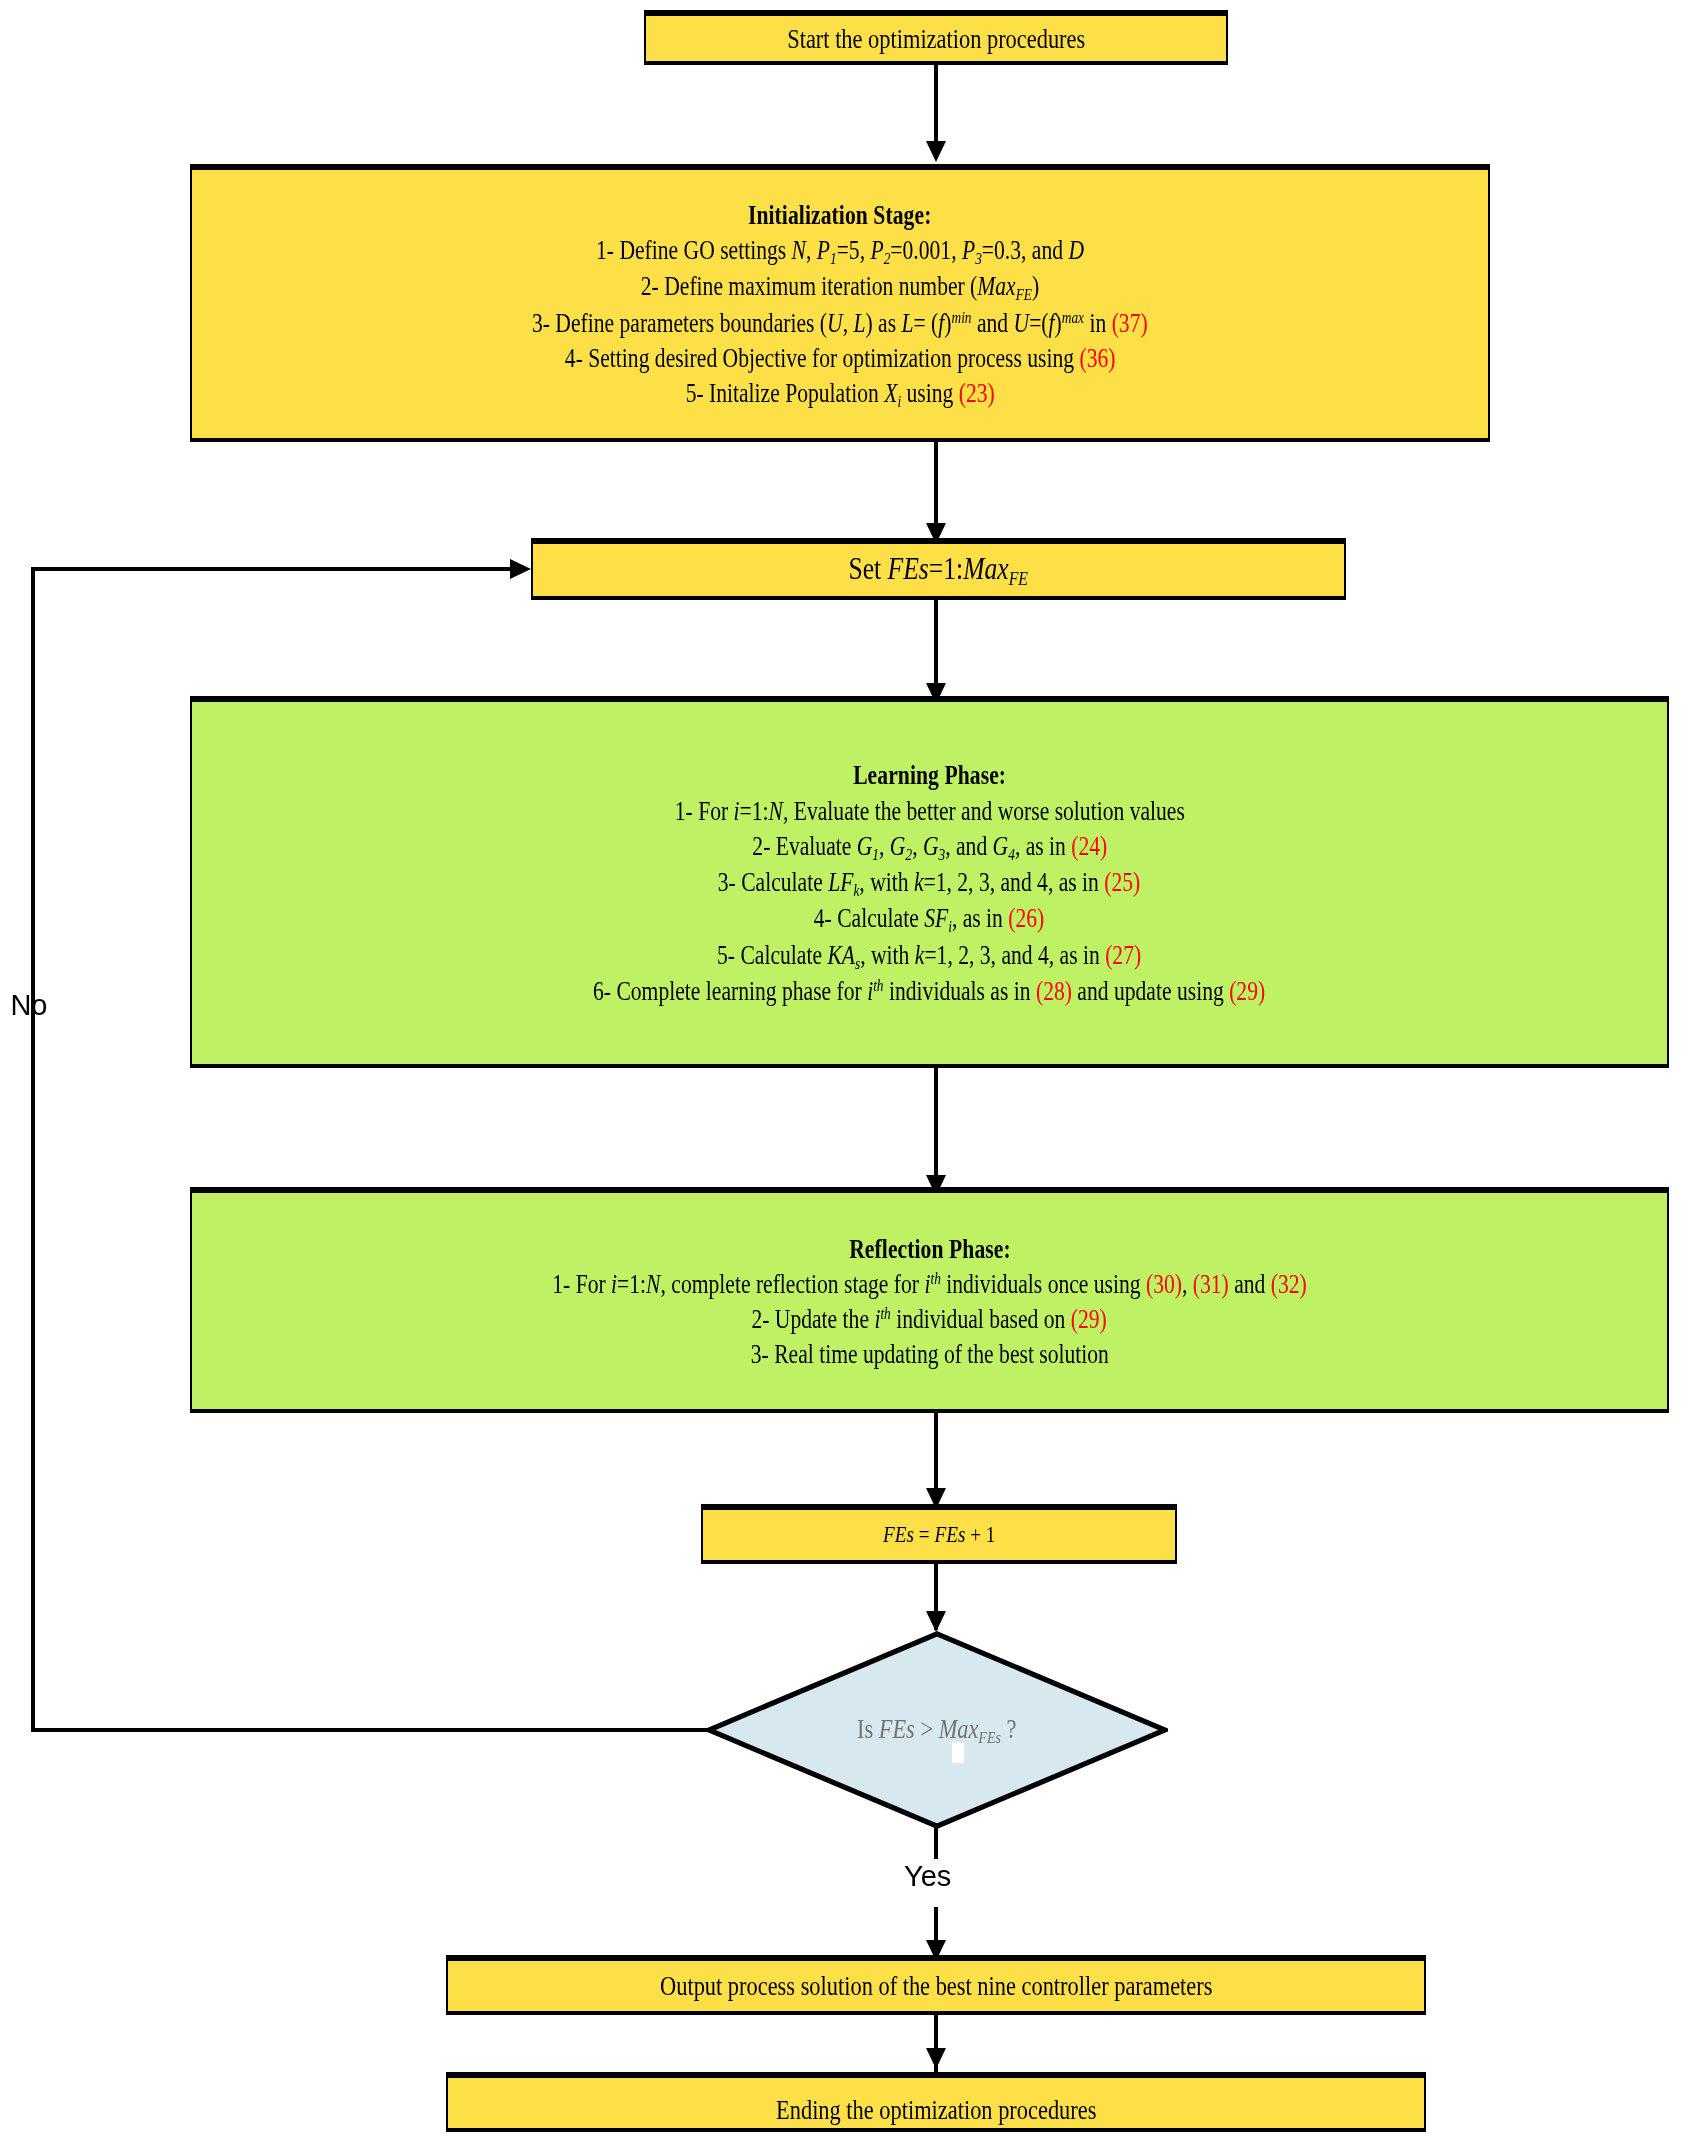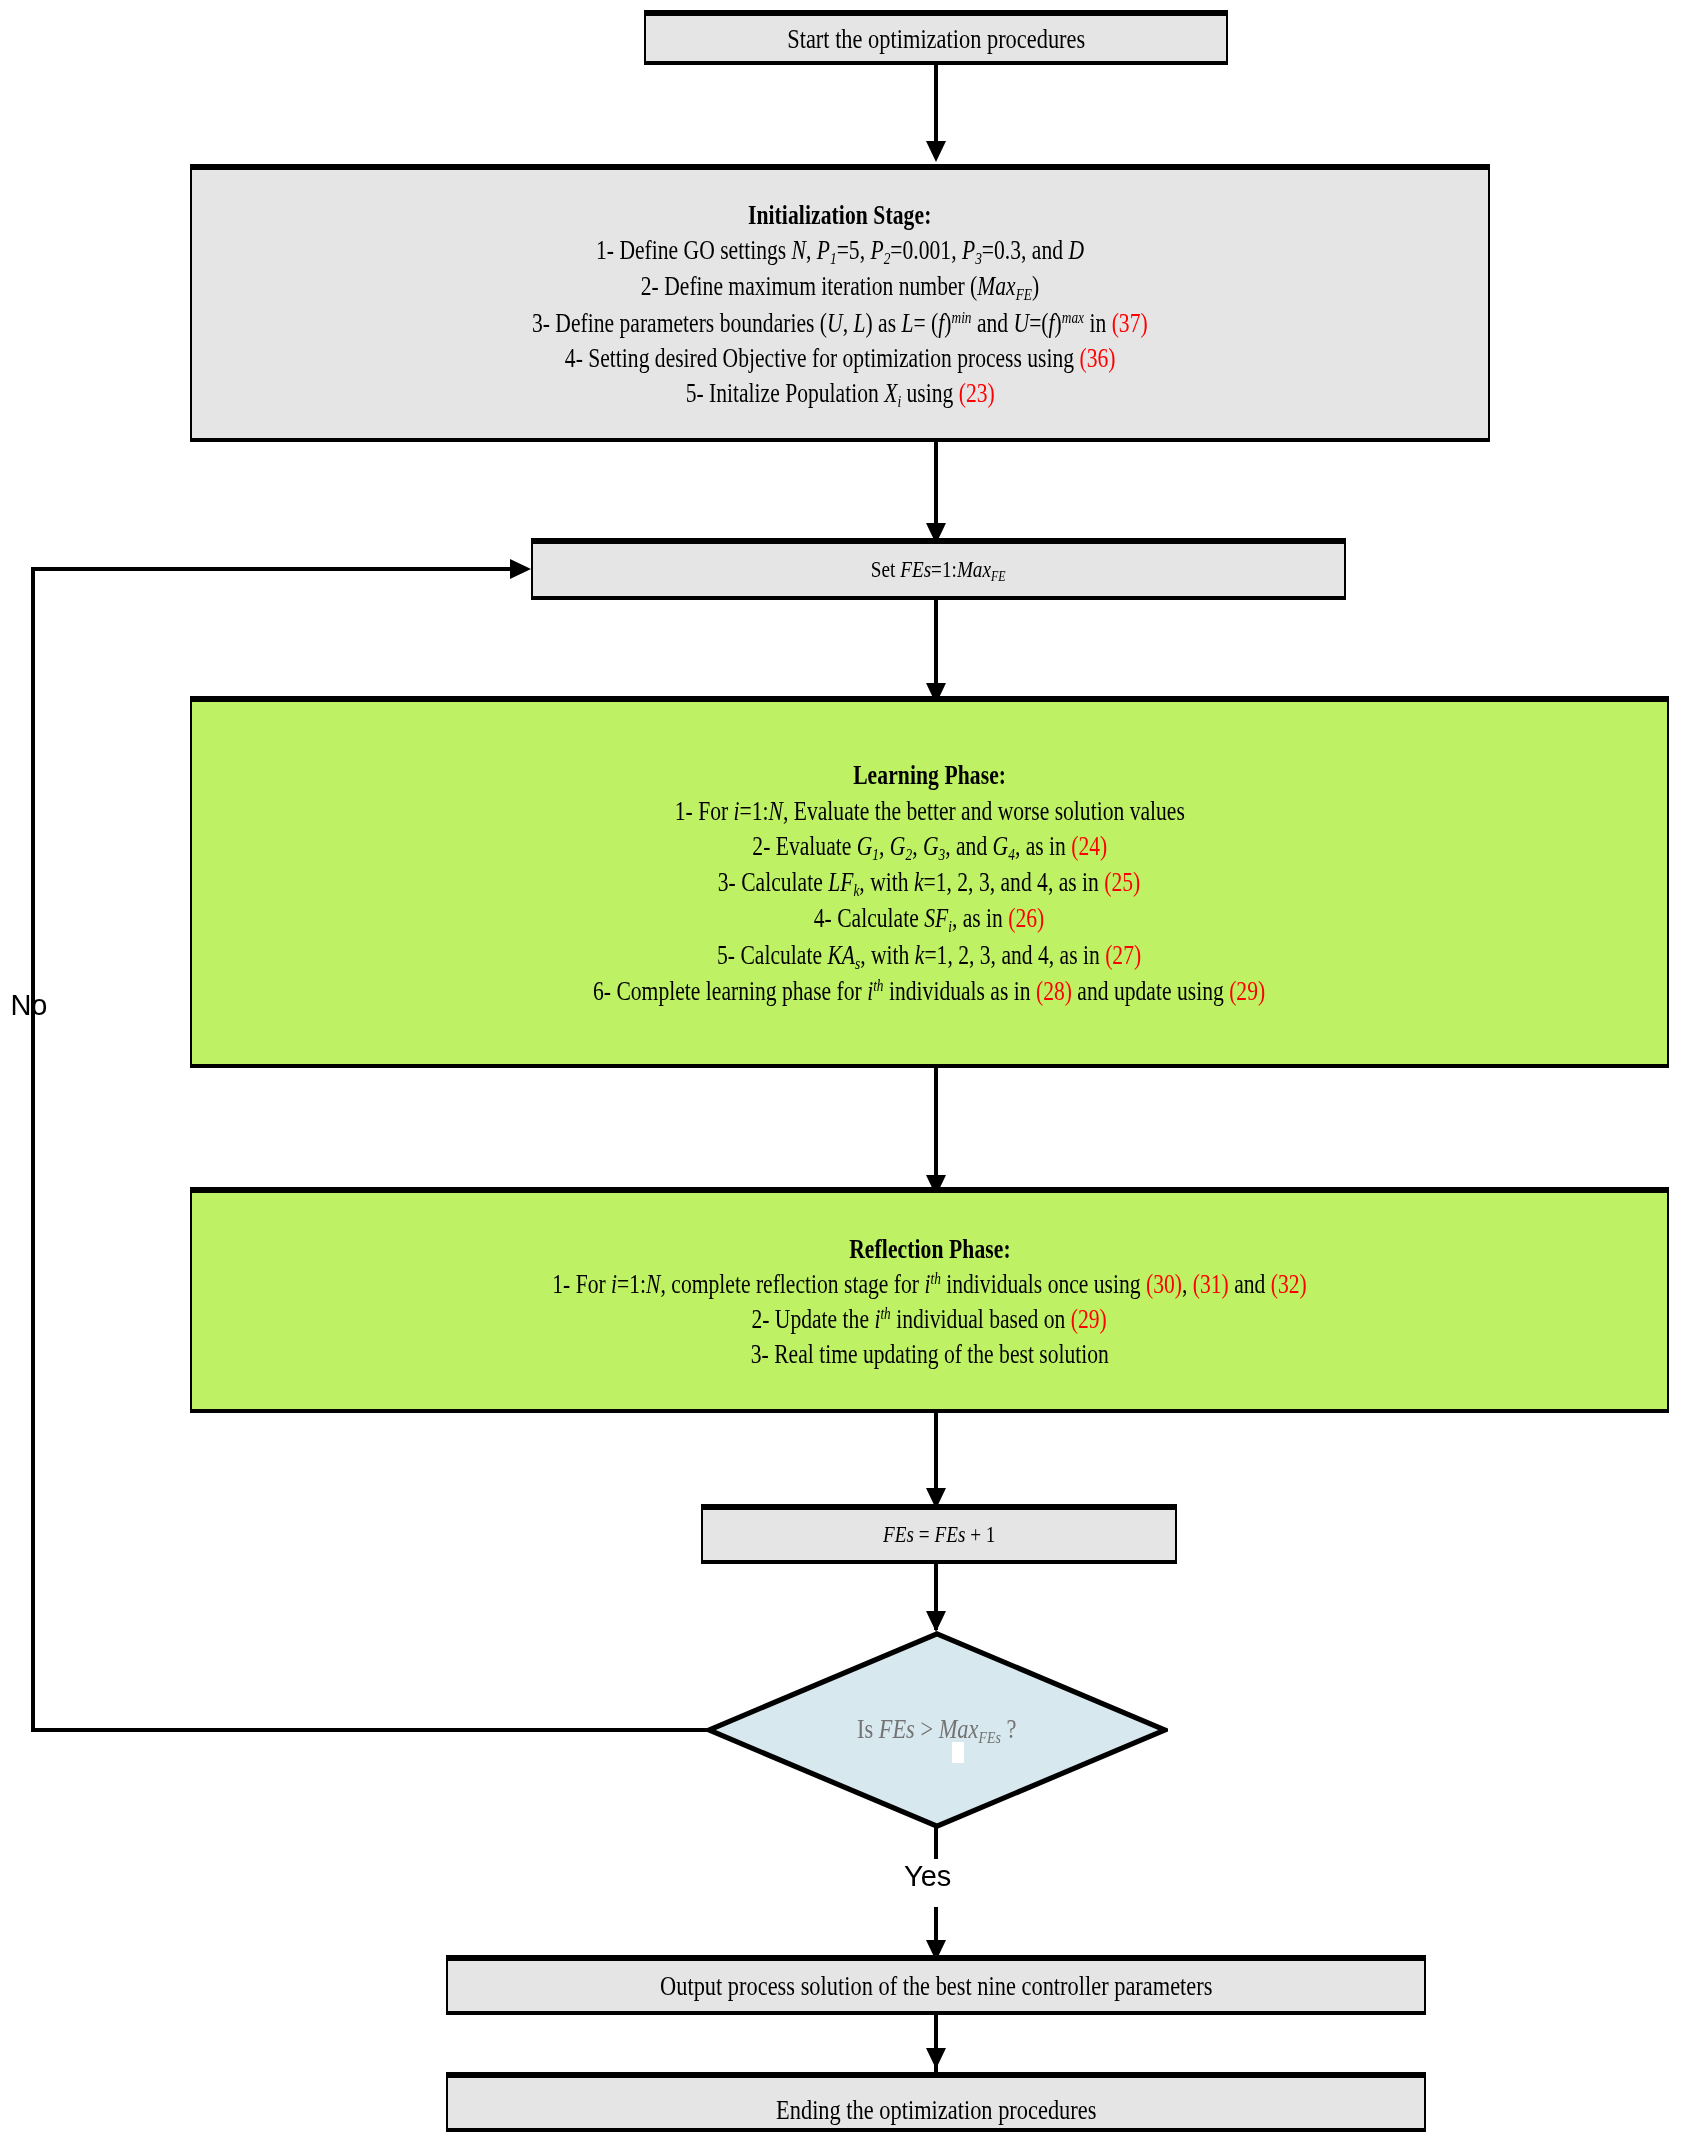--- a/index.html
+++ b/index.html
@@ -30,21 +30,21 @@
     border-top-width: 6.6px;
     border-bottom-width: 4.2px;
     display: flex;
     flex-direction: column;
     align-items: center;
     justify-content: center;
     text-align: center;
     color: #000000;
     line-height: 1.30;
   }
-  .node.blue  { background: #e5e5e5; }
+  .node.blue  { background: #fde047; }
   .node.green { background: #bef264; }
 
   .node-title {
     font-weight: bold;
     letter-spacing: 0.1px;
   }
   .node-line { white-space: nowrap; }
 
   
   .sq {
@@ -142,21 +142,21 @@
       <span class="sq"><span>4- Setting desired Objective for optimization process using </span><span class="eq">(36)</span></span>
     </div>
     <div class="node-line">
       <span class="sq"><span>5- Initalize Population </span><span class="it">X</span><sub>i</sub><span> using </span><span class="eq">(23)</span></span>
     </div>
   </div>
 
   <div class="vline" style="left:934px; top:442px; width:4.2px; height:92px;"></div>
   <div class="arrowhead" style="left:926px; top:523px;"></div>
 
-  <div class="node blue" style="left:531px; top:538px; width:815px; height:62px; font-size:24px;">
+  <div class="node blue" style="left:531px; top:538px; width:815px; height:62px; font-size:32px;">
     <div class="node-line">
       <span class="sq"><span>Set </span><span class="it">FEs</span><span>=1:</span><span class="it">Max</span><sub>FE</sub></span>
     </div>
   </div>
 
   <div class="vline" style="left:934px; top:600px; width:4.2px; height:94px;"></div>
   <div class="arrowhead" style="left:926px; top:683px;"></div>
 
   <div class="node green" style="left:190px; top:696px; width:1479px; height:372px; font-size:27px; padding:7.5px 0 5.7px;">
     <div class="node-title node-line">

